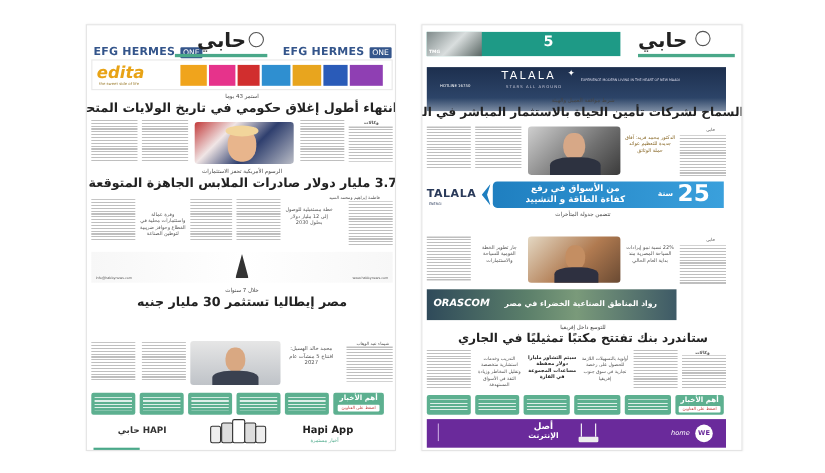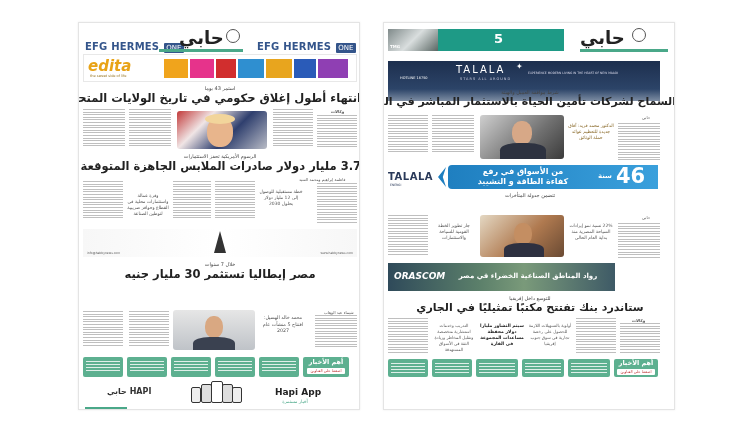--- a/index.html
+++ b/index.html
@@ -155,21 +155,21 @@
   <div class="abs pull" style="left:184px;top:100px;width:46px;font-size:4.5px;line-height:6px;color:#8a6a2a">الدكتور محمد فريد: آفاق جديدة للتعظيم عوائد حملة الوثائق</div>
   <div class="abs lines" style="left:234px;top:100px;width:42px;height:38px"></div>
 
   <div class="abs" style="left:4px;top:142px;width:272px;height:24px">
     <div class="abs" style="left:0;top:6px;font-size:10px;color:#2a3a5a;font-weight:bold;letter-spacing:.5px">TALALA</div>
     <div class="abs" style="left:2px;top:18px;font-size:3px;color:#2a3a5a">ENERGI</div>
     <div class="abs" style="left:50px;top:2px;width:8px;height:20px;background:#1f7fc0;clip-path:polygon(100% 0,0 50%,100% 100%,60% 50%)"></div>
     <div class="abs" style="left:60px;top:0;width:210px;height:24px;background:linear-gradient(90deg,#1f7fc0,#3aa0dc);border-radius:4px 0 0 4px">
       <div class="abs rtl" style="left:20px;top:2px;width:110px;font-size:8px;color:#fff;font-weight:bold">من الأسواق في رفع</div>
       <div class="abs rtl" style="left:20px;top:12px;width:110px;font-size:8px;color:#fff;font-weight:bold">كفاءة الطاقة و التشييد</div>
-      <div class="abs" style="left:168px;top:-1px;font-size:21px;color:#fff;font-weight:bold">46</div>
+      <div class="abs" style="left:168px;top:-1px;font-size:21px;color:#fff;font-weight:bold">25</div>
       <div class="abs" style="left:150px;top:7px;font-size:7px;color:#fff;font-weight:bold">سنة</div>
     </div>
   </div>
 
   <div class="abs kicker" style="left:0;top:169px;width:292px">تتضمن جدولة المتأخرات</div>
   <div class="abs tiny" style="left:258px;top:192px">حابي</div>
   <div class="abs lines" style="left:4px;top:192px;width:40px;height:40px"></div>
   <div class="abs pull" style="left:48px;top:200px;width:44px;font-size:4.5px;line-height:6px">جار تطوير الخطة القومية للسياحة والاستثمارات</div>
   <div class="abs photo" style="left:96px;top:192px;width:84px;height:42px;background:linear-gradient(135deg,#e4d8c3,#b07a50 55%,#6a4a33)">
     <div class="abs" style="left:34px;top:8px;width:18px;height:22px;border-radius:45%;background:#c48e62"></div>
@@ -207,13 +207,25 @@
       <div class="abs" style="left:3px;top:4px;width:36px;height:10px;background:repeating-linear-gradient(#fff 0,#fff 1px,transparent 1px,transparent 3px);opacity:.8"></div>
     </div>
   <div class="abs tealbox" style="left:184px;top:336px;width:42px;height:18px">
       <div class="abs" style="left:3px;top:4px;width:36px;height:10px;background:repeating-linear-gradient(#fff 0,#fff 1px,transparent 1px,transparent 3px);opacity:.8"></div>
     </div>
   <div class="abs tealbox" style="left:230px;top:336px;width:44px;height:18px">
     <div class="abs rtl" style="left:0;top:0;width:44px;font-size:6.5px;color:#fff;font-weight:bold">أهم الأخبار</div>
     <div class="abs rtl" style="left:3px;top:10px;width:38px;height:6px;background:#fff;color:#b33;font-size:3.8px;line-height:6px;border-radius:1px">اضغط على العناوين</div>
   </div>
 
+  <div class="abs" style="left:4px;top:358px;width:272px;height:26px;background:#6a2a9b">
+    <div class="abs" style="left:10px;top:4px;width:1px;height:16px;background:#c9a8e0"></div>
+    <div class="abs rtl" style="left:88px;top:2px;width:36px;font-size:8px;color:#fff;font-weight:bold;line-height:9px">أصل</div>
+    <div class="abs rtl" style="left:84px;top:11px;width:44px;font-size:7px;color:#fff;font-weight:bold;line-height:9px">الإنترنت</div>
+    <div class="abs" style="left:138px;top:4px;width:18px;height:18px">
+      <div class="abs" style="left:2px;top:0;width:1px;height:12px;background:#fff"></div>
+      <div class="abs" style="left:15px;top:0;width:1px;height:12px;background:#fff"></div>
+      <div class="abs" style="left:0;top:12px;width:18px;height:5px;background:#eee;border-radius:1px"></div>
+    </div>
+    <div class="abs" style="left:222px;top:9px;font-size:6px;color:#fff;font-style:italic">home</div>
+    <div class="abs" style="left:244px;top:5px;width:16px;height:16px;border-radius:50%;background:#fff;color:#6a2a9b;font-size:6px;font-weight:bold;text-align:center;line-height:16px">WE</div>
+  </div>
 </div>
 
 </body></html>

